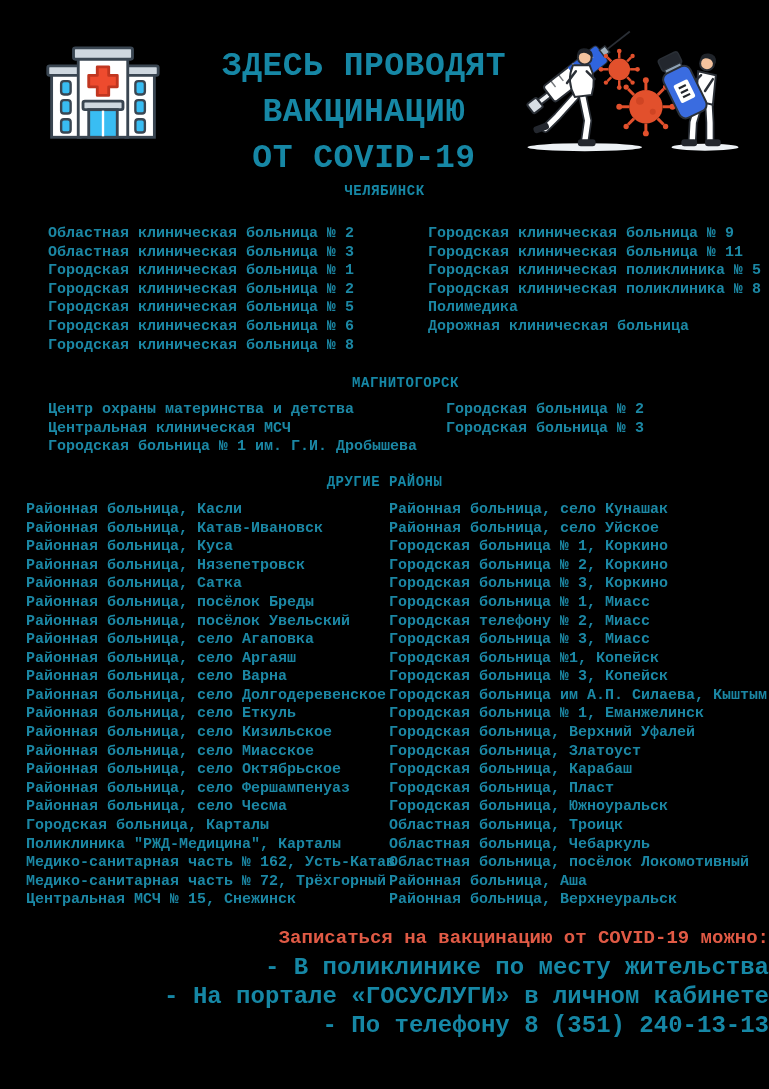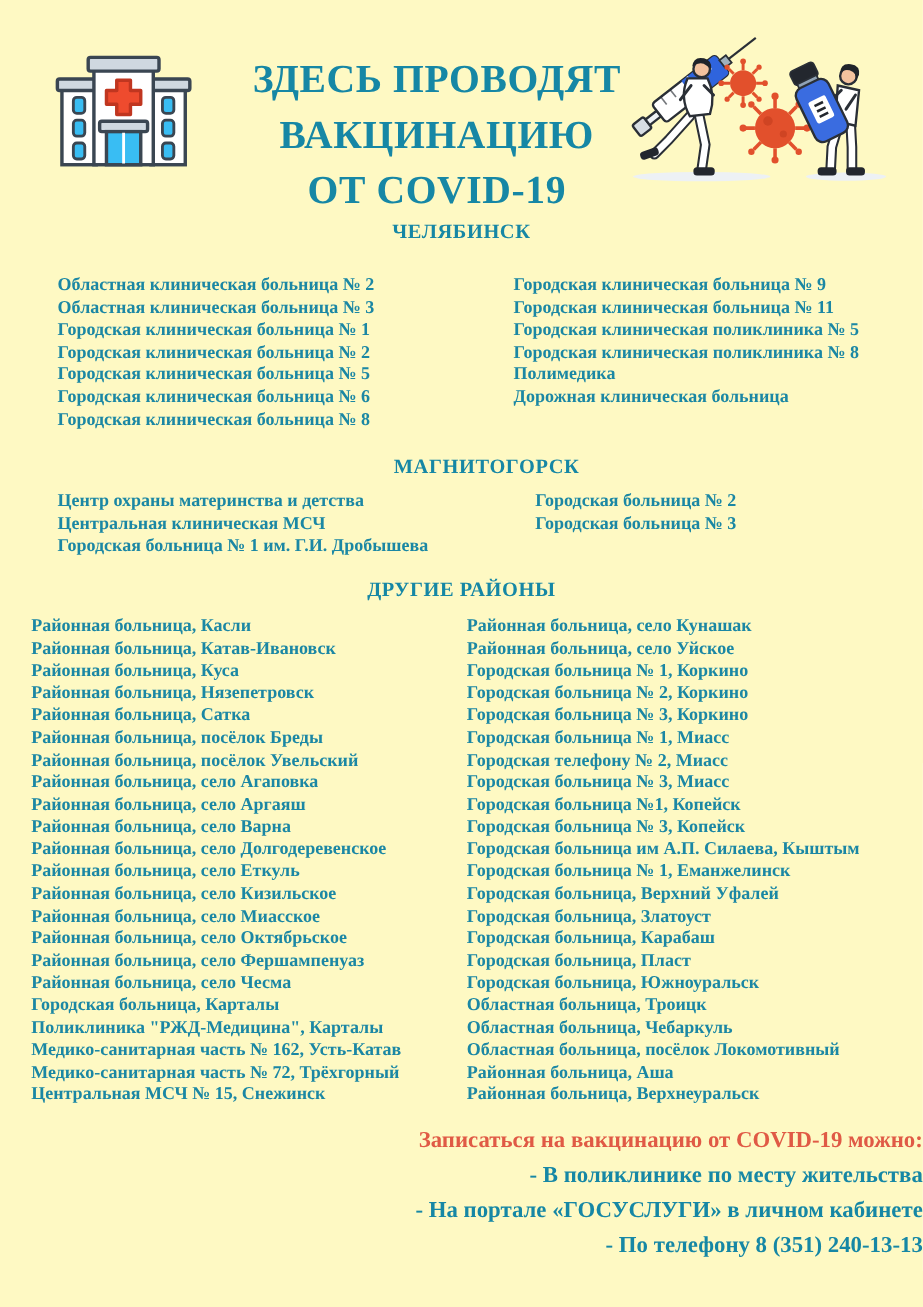--- a/index.html
+++ b/index.html
@@ -1,49 +1,49 @@
 <!DOCTYPE html>
 <html><head>
 <meta charset="utf-8">
 <style>
   html,body{margin:0;padding:0;}
   .page{
-    width:769px;height:1089px;background:#fef9c3;position:relative;overflow:hidden;
-    font-family:Liberation Serif, serif;
+    width:769px;height:1089px;background:#000000;position:relative;overflow:hidden;
+    font-family:Liberation Mono, monospace;
   }
   
   header{display:flex;align-items:flex-start;height:163px;}
   .hospital-icon-wrap{width:205px;display:flex;justify-content:center;padding-top:42px;}
   .title{
     width:318px;text-align:center;color:#1687a5;font-weight:bold;
     font-size:33px;line-height:46px;padding-top:22px;letter-spacing:.5px;
   }
   .illustration-wrap{flex:1;padding-top:20px;}
   
   .section-heading{
-    text-align:center;color:#1687a5;font-size:17px;font-weight:bold;
+    text-align:center;color:#1687a5;font-size:14px;font-weight:bold;
     margin:0;letter-spacing:.5px;
   }
   .city-section .cols{display:flex;}
   ul.col{list-style:none;margin:0;padding:0;}
   ul.col li{
     font-size:15px;font-weight:bold;color:#1b87a4;line-height:18.6px;white-space:nowrap;
   }
   .sec-0 .section-heading{margin-top:20px;}
   .sec-0 .cols{margin-top:26px;}
   .sec-0 .col1,.sec-1 .col1{margin-left:48px;width:380px;}
   .sec-1 .section-heading{margin-top:20px;padding-left:42px;}
   .sec-1 .cols{margin-top:10px;gap:18px;}
   .sec-2 .section-heading{margin-top:17px;}
   .sec-2 .cols{margin-top:11px;}
   .sec-2 .col1{margin-left:26px;width:363px;}
   
   footer{margin-top:14px;text-align:right;}
   .footer-heading{color:#e05a45;font-size:19px;font-weight:bold;line-height:29px;}
-  .footer-line{color:#1687a5;font-size:19px;font-weight:bold;line-height:29px;}
+  .footer-line{color:#1687a5;font-size:24px;font-weight:bold;line-height:29px;}
 </style>
 </head>
 <body>
 
 <div class="page">
 
   <header>
     <div class="hospital-icon-wrap">
       <svg width="118" height="103" viewBox="0 0 124 108" aria-hidden="true">
 

